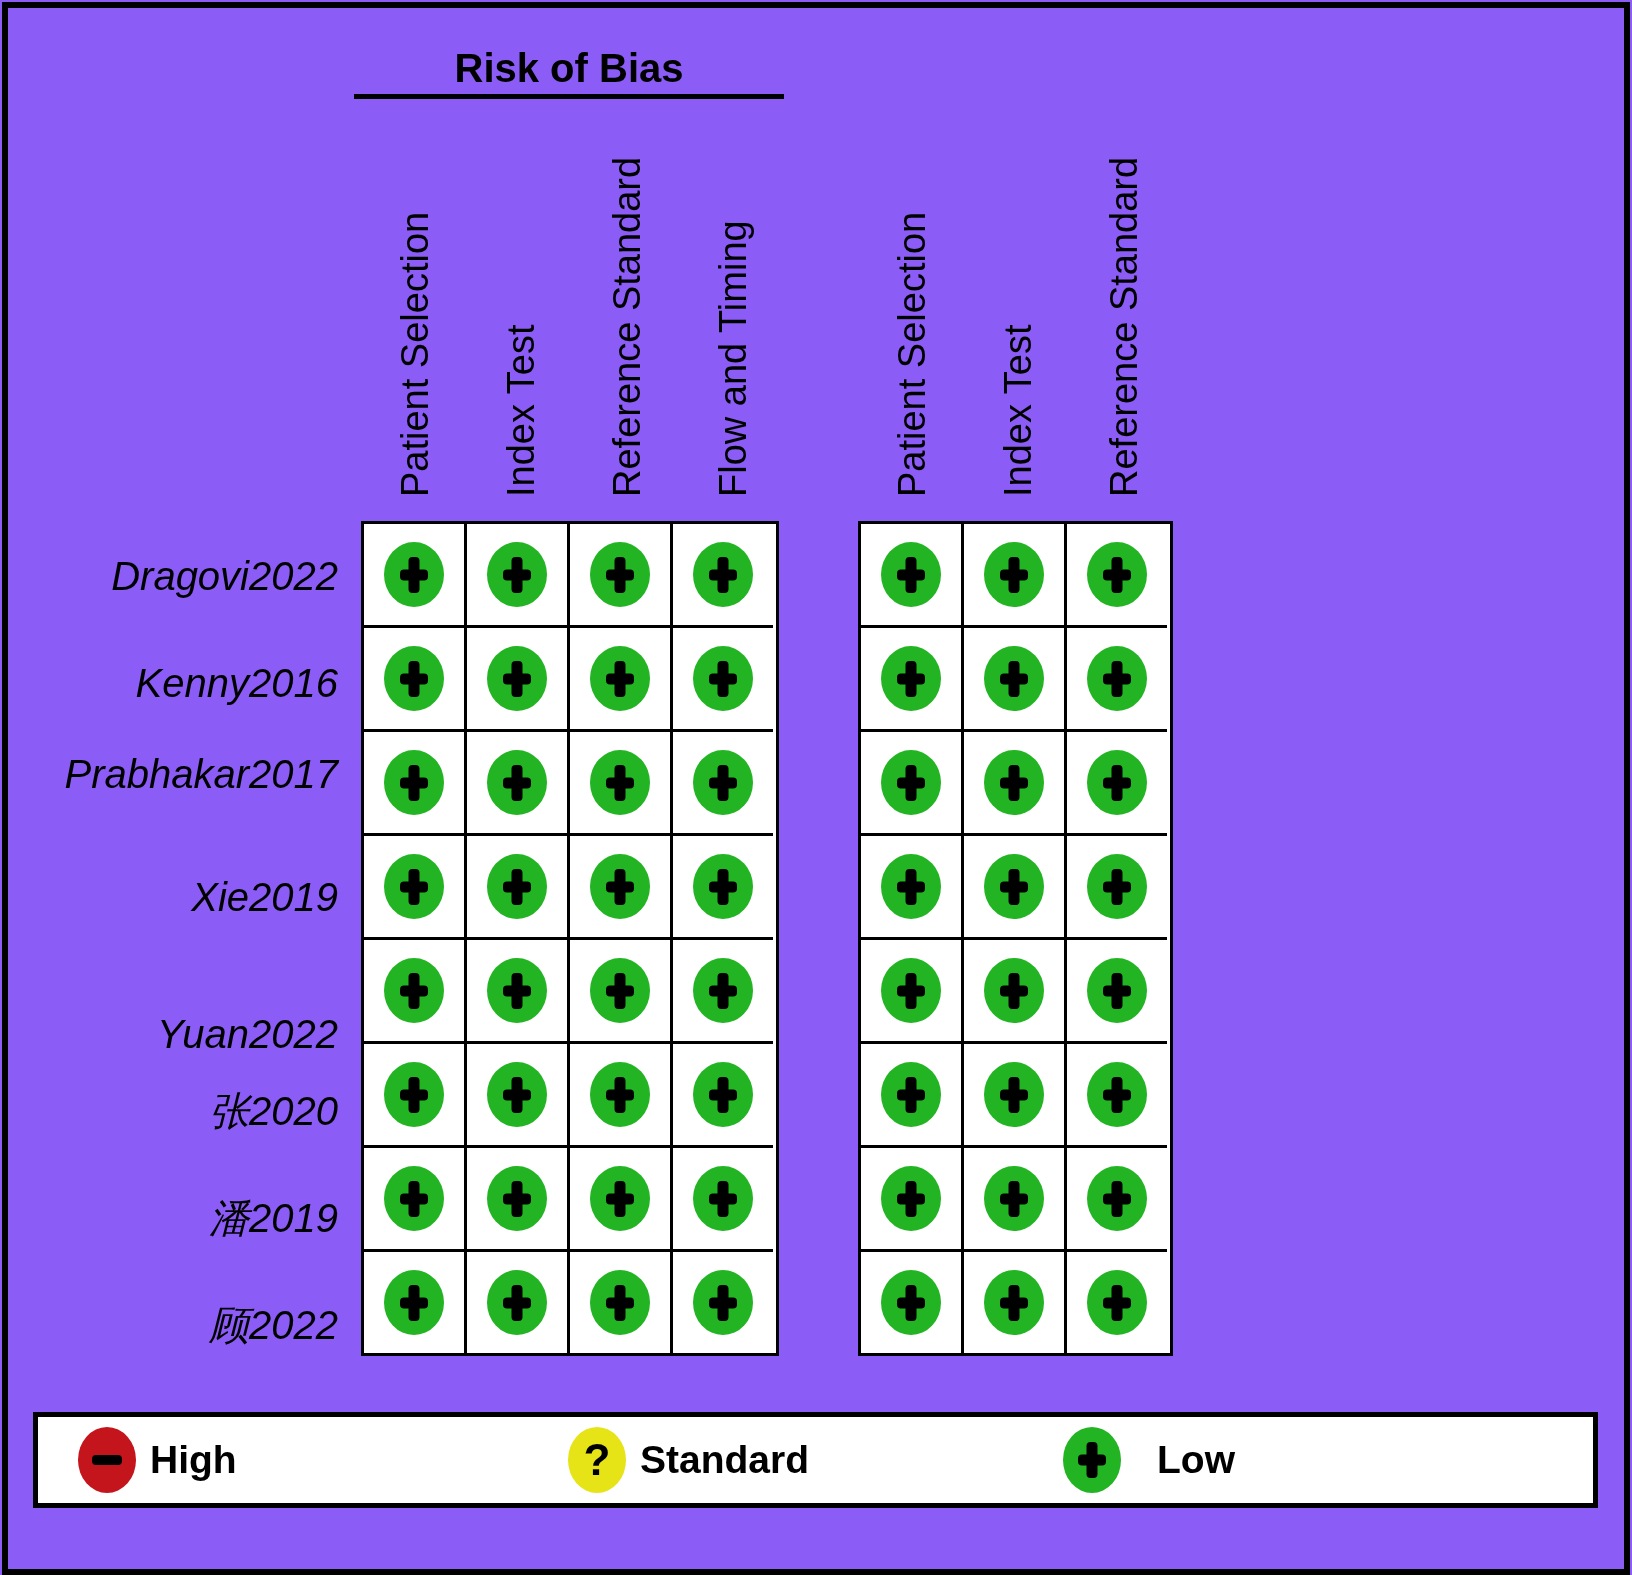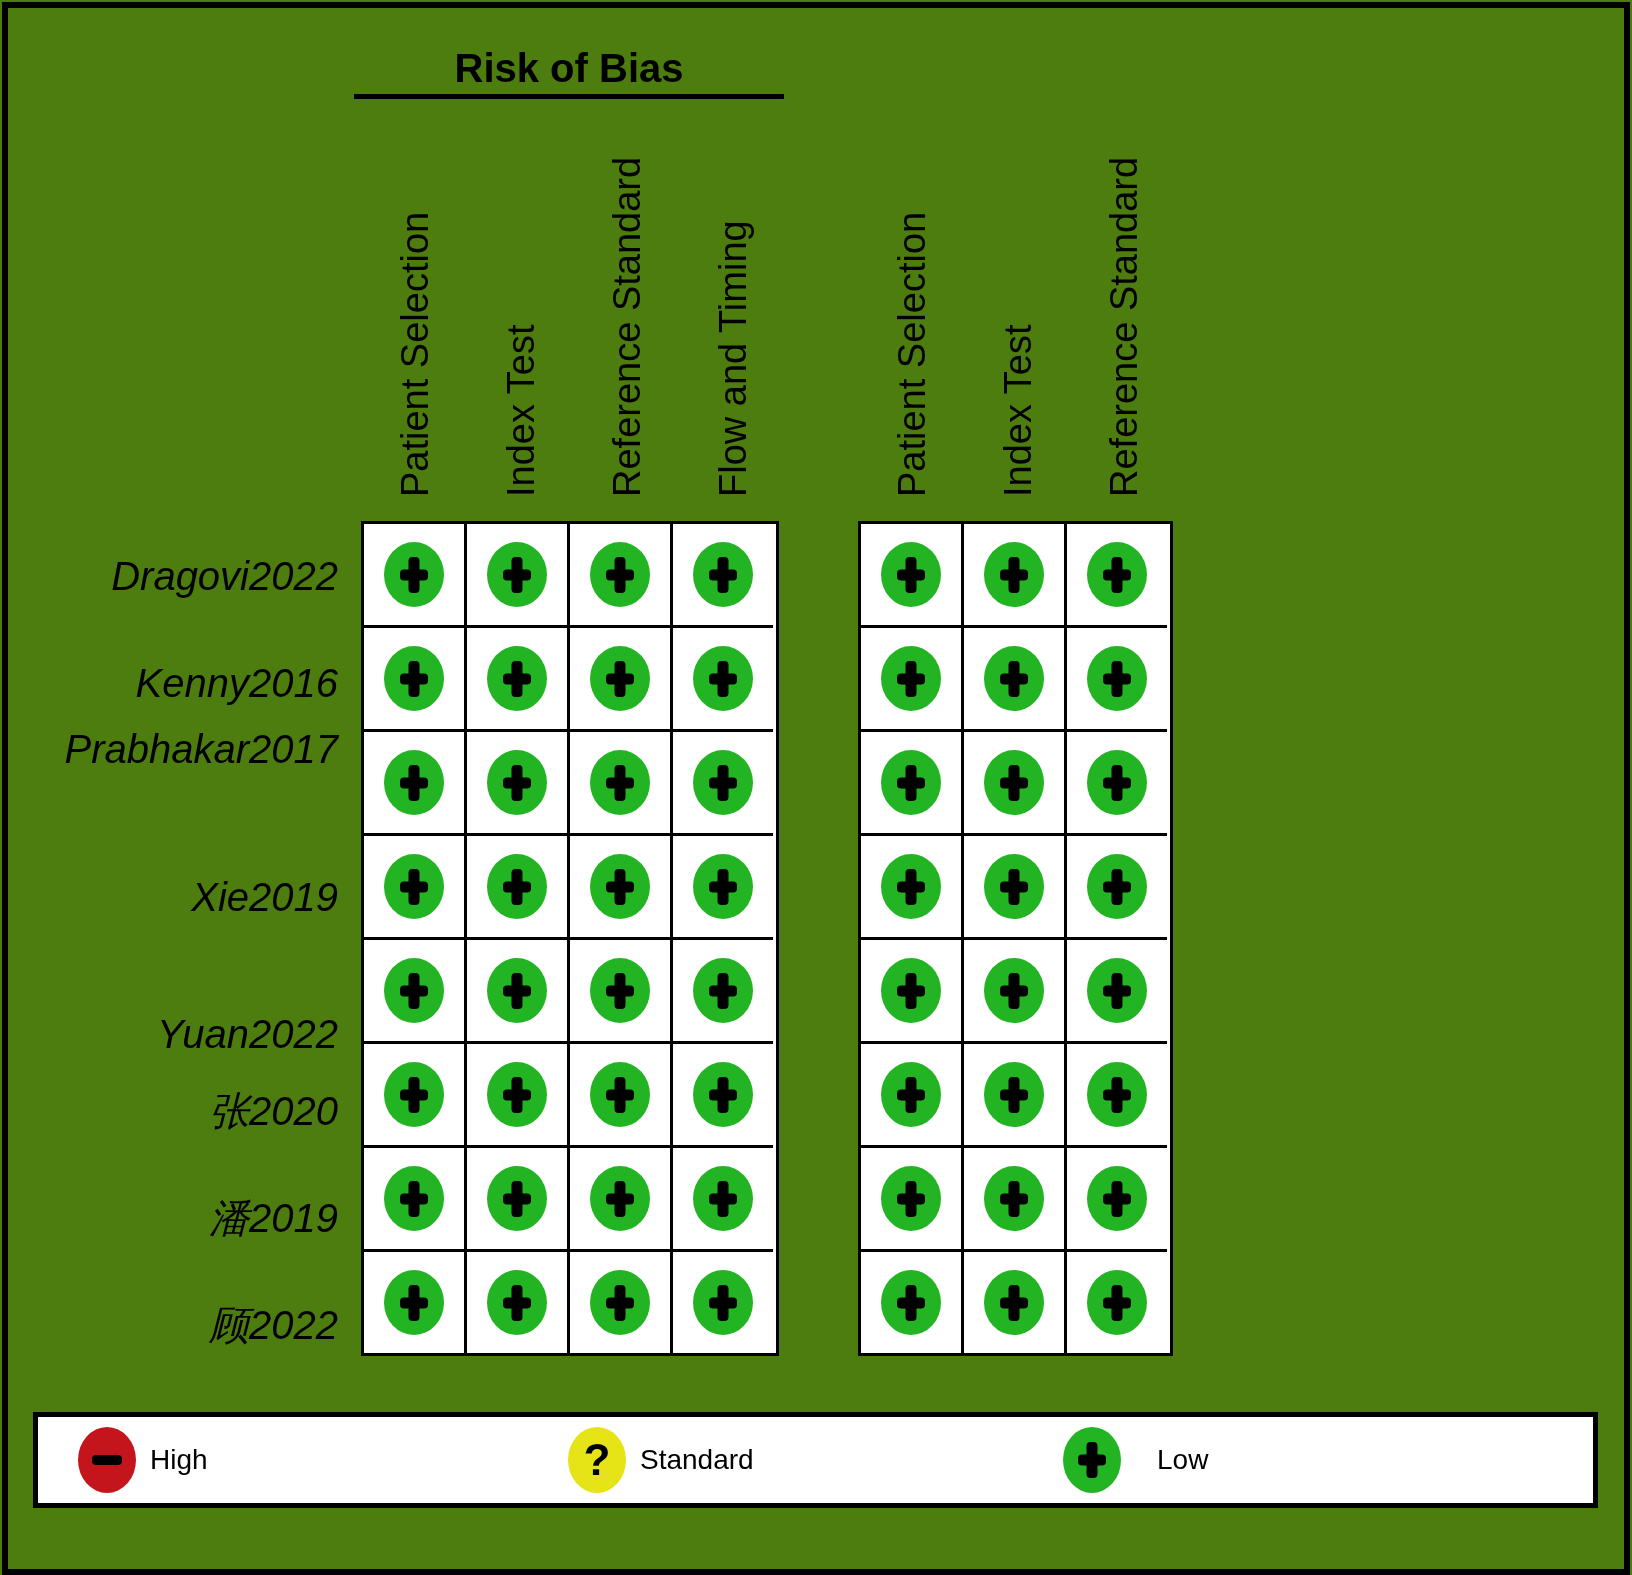--- a/index.html
+++ b/index.html
@@ -1,19 +1,19 @@
 <!DOCTYPE html>
 <html><head>
 <meta charset="utf-8">
 <style>
   html,body{margin:0;padding:0;background:#ffffff;}
   #figure{
     position:relative;
     width:1632px;height:1575px;
-    background:#4d7c0f;
+    background:#8b5cf6;
     font-family:"Liberation Sans", sans-serif;
     color:#000;
     overflow:hidden;
   }
   .outer-border{
     position:absolute;left:2px;top:2px;width:1616px;height:1561px;
     border:6px solid #000;
     pointer-events:none;
   }
   .section-title{
@@ -74,21 +74,21 @@
   .legend-box{
     position:absolute;left:33px;top:1412px;width:1555px;height:86px;
     border:5px solid #000;background:#fff;
   }
   .legend-item{
     position:absolute;top:0;height:100%;
     display:flex;align-items:center;gap:14px;
   }
   .legend-item .dot{width:58px;height:66px;}
   .legend-label{
-    font-size:28px;font-weight:normal;white-space:nowrap;
+    font-size:39px;font-weight:bold;white-space:nowrap;
   }
 </style>
 </head>
 <body>
 
 <div id="figure">
   <div class="outer-border"></div>
 
   <div class="section-title" id="rob-title">Risk of Bias</div>
 
@@ -99,21 +99,21 @@
       <div class="col-label" style="left: 606px;">Reference Standard</div>
       <div class="col-label" style="left: 712px;">Flow and Timing</div>
       <div class="col-label" style="left: 891px;">Patient Selection</div>
       <div class="col-label" style="left: 997px;">Index Test</div>
       <div class="col-label" style="left: 1103px;">Reference Standard</div>
     </div>
 
   <div id="study-labels">
       <div class="study-label" style="top: 524px;">Dragovi2022</div>
       <div class="study-label" style="top: 631px;">Kenny2016</div>
-      <div class="study-label" style="top: 697px;">Prabhakar2017</div>
+      <div class="study-label" style="top: 722px;">Prabhakar2017</div>
       <div class="study-label" style="top: 845px;">Xie2019</div>
       <div class="study-label" style="top: 982px;">Yuan2022</div>
       <div class="study-label" style="top: 1059px;">张2020</div>
       <div class="study-label" style="top: 1166px;">潘2019</div>
       <div class="study-label" style="top: 1273px;">顾2022</div>
     </div>
 
   <div class="grid" id="rob-grid">
       <div class="cell">
         <div class="dot" style="background: rgb(35, 180, 35);">

